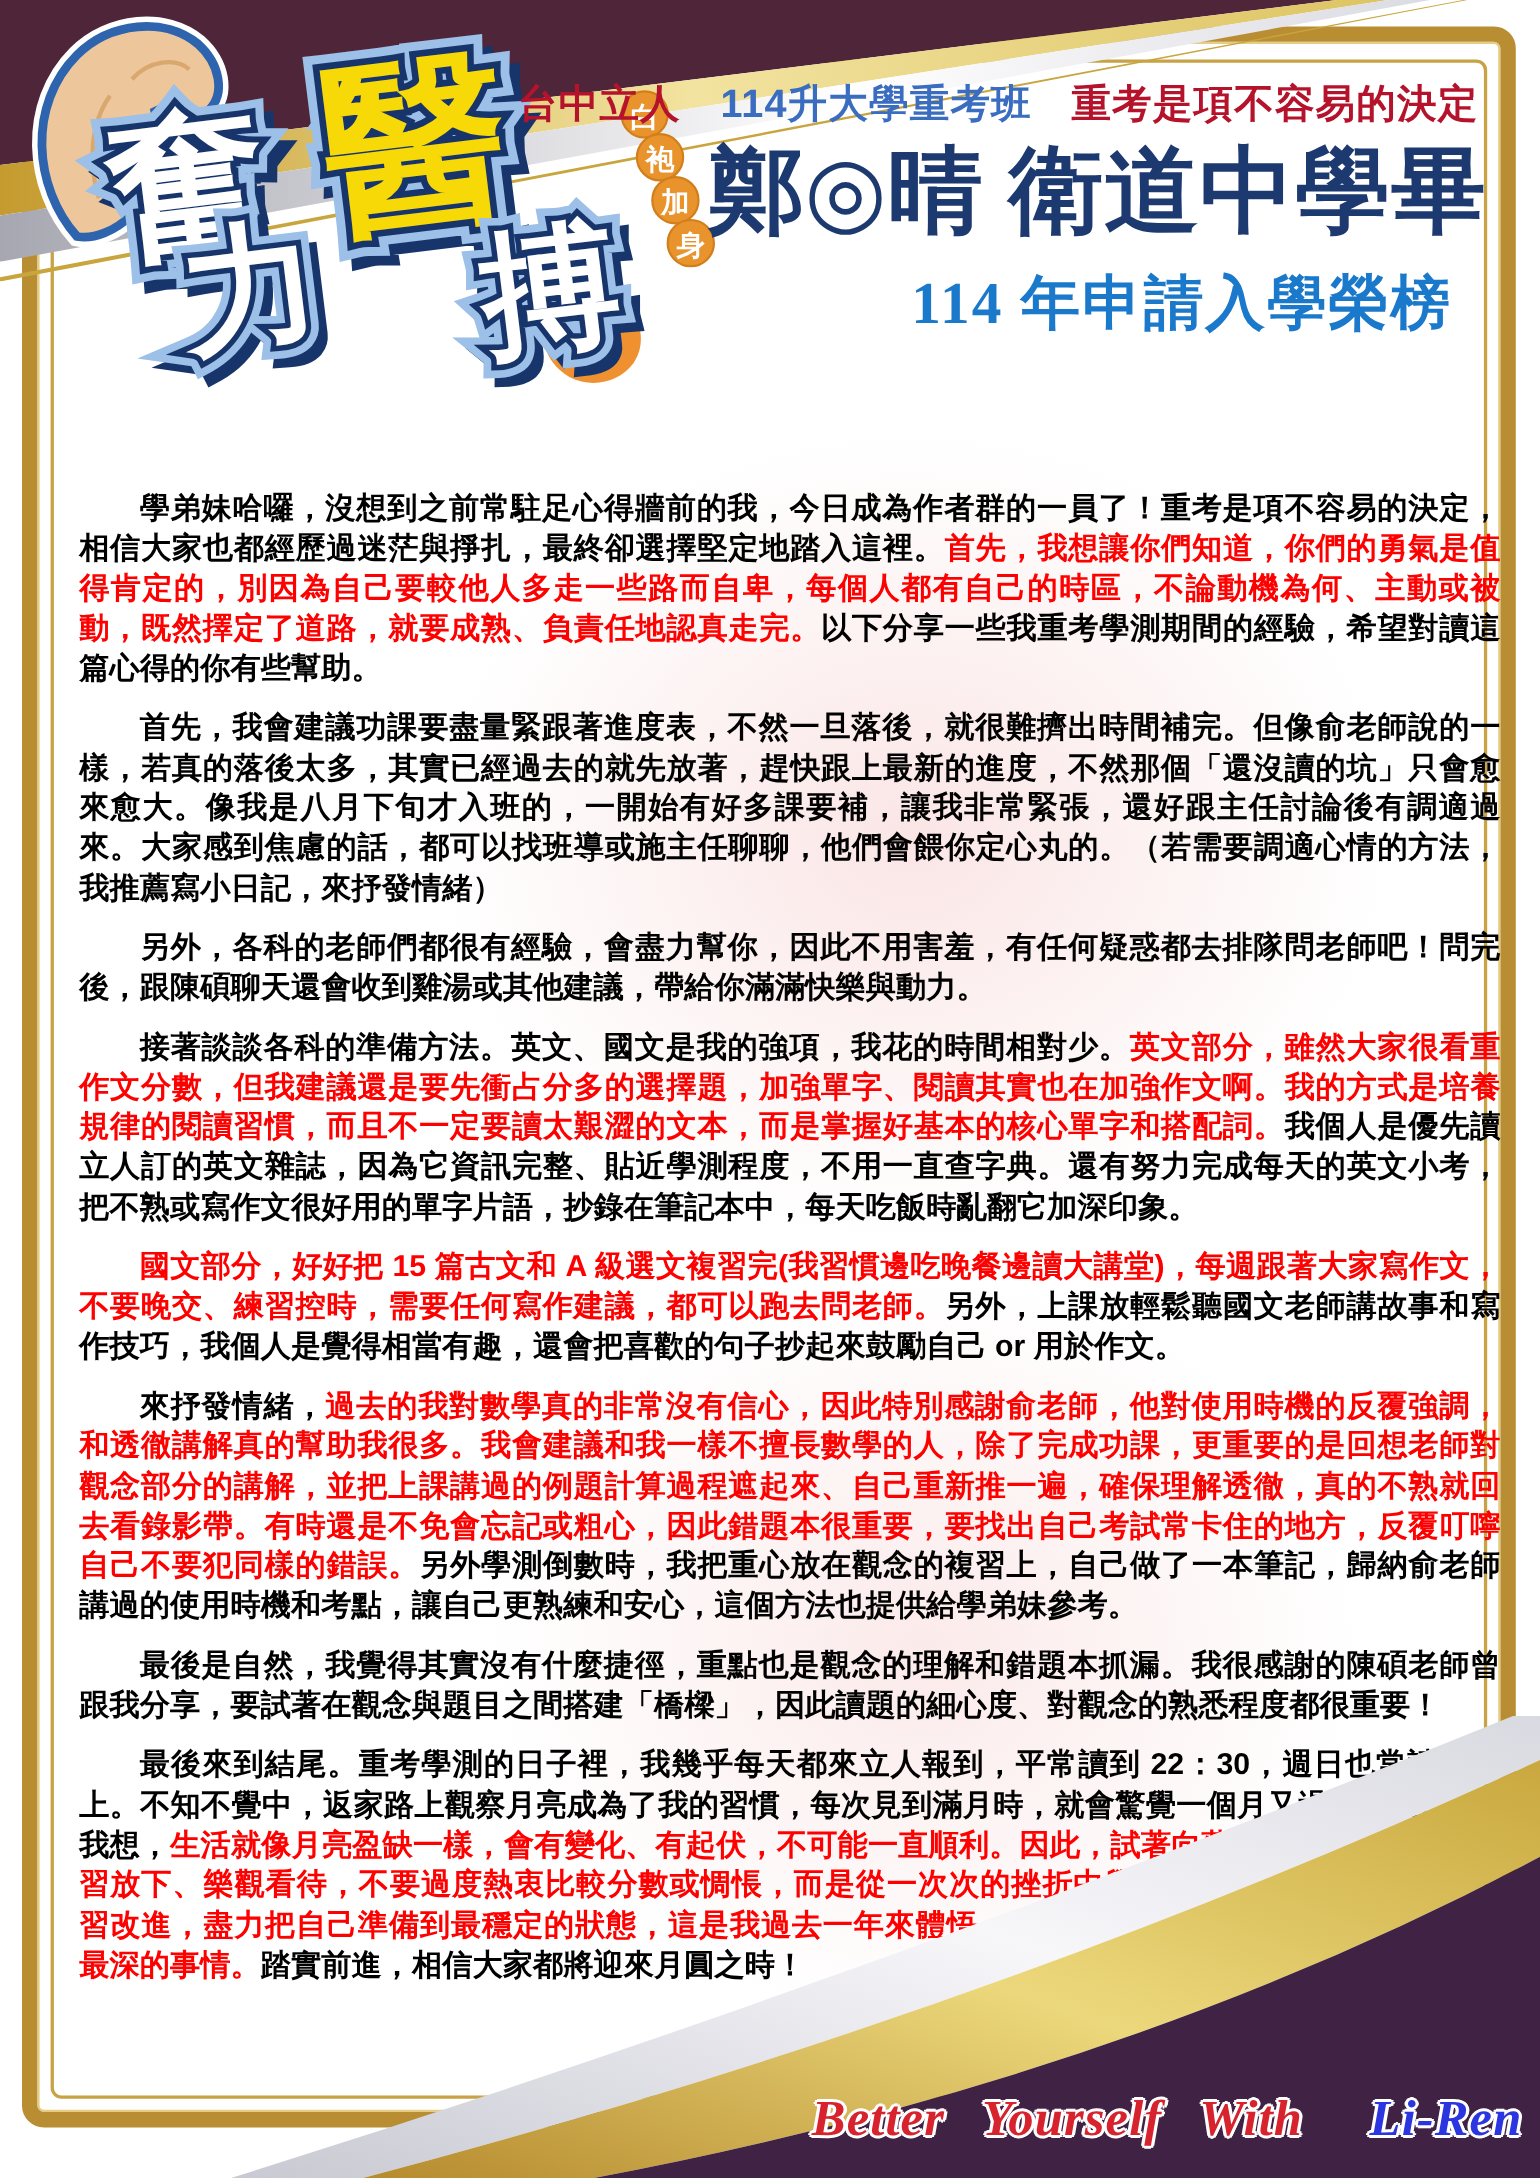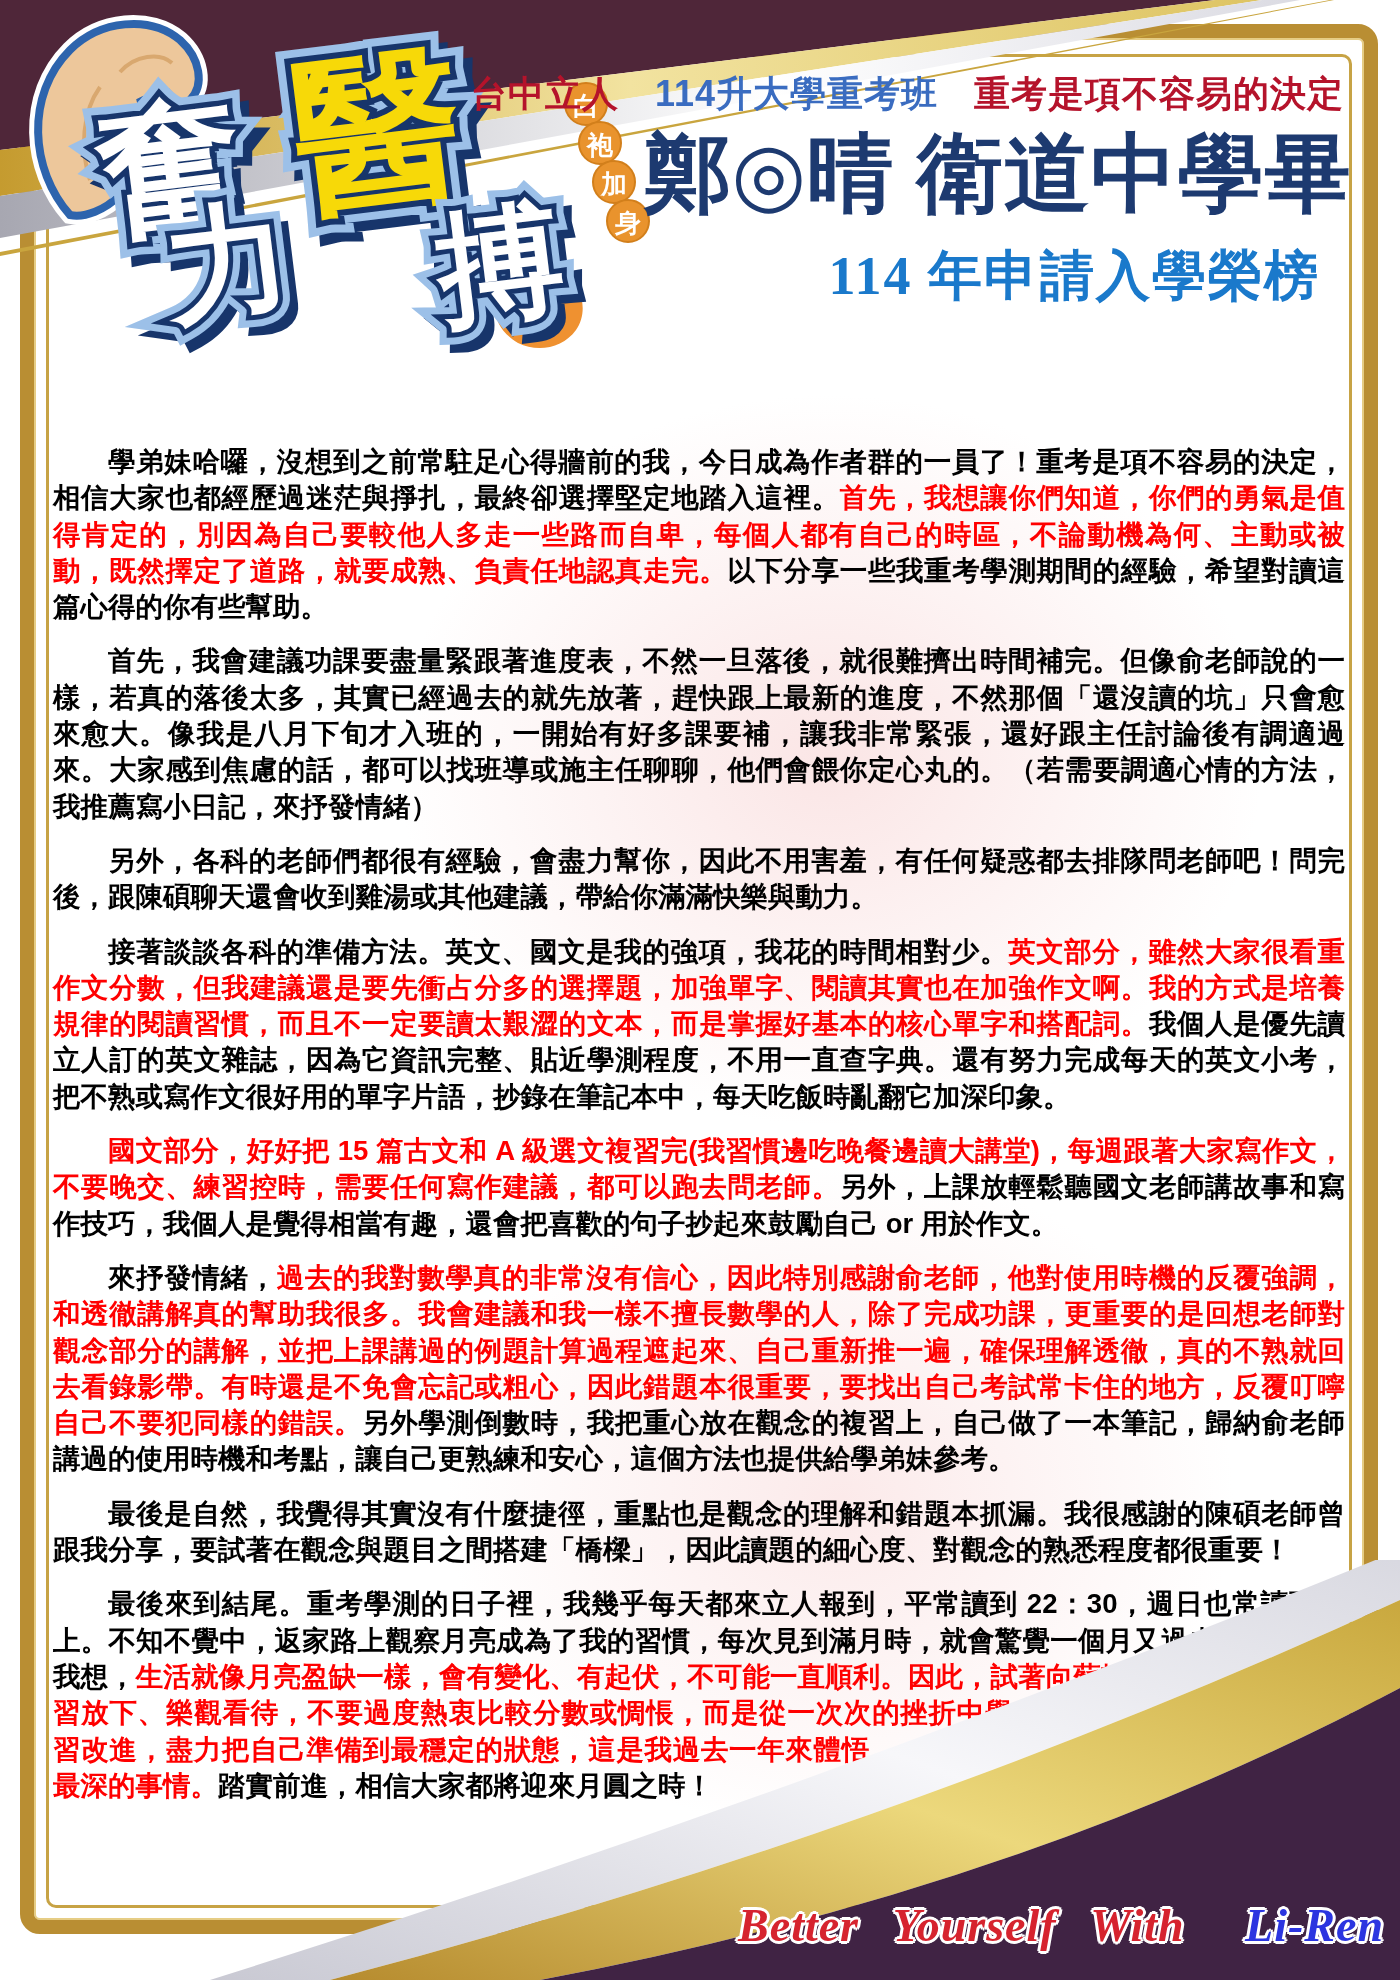--- a/index.html
+++ b/index.html
@@ -45,21 +45,21 @@
        font-family:"Liberation Serif","DejaVu Serif",serif;font-weight:bold;
        font-size:86px;color:#1d3a70;white-space:nowrap;letter-spacing:1px;text-align:center;}
   .sub-title{position:absolute;left:640px;top:240px;width:680px;text-align:right;
        font-family:"Liberation Serif","DejaVu Serif",serif;font-weight:bold;
        font-size:54px;color:#1a79cb;letter-spacing:2px;white-space:nowrap;}
   .dept-title{position:absolute;left:55px;top:322px;width:1292px;text-align:center;
        font-family:"Liberation Serif","DejaVu Serif",serif;font-weight:bold;
        font-size:110px;color:#c05a16;white-space:nowrap;letter-spacing:-2px;}
 
   
-  .essay{position:absolute;left:53px;top:444px;width:1292px;}
+  .essay{position:absolute;left:72px;top:444px;width:1292px;}
   .para{margin:0 0 18px 0;font-size:27.5px;line-height:36.3px;font-weight:600;
        text-align:justify;text-indent:2em;color:#000;}
   .para:last-child{margin-bottom:0;}
   .seg-red{color:#ff0000;}
   .seg-black{color:#000;}
   .swoosh-spacer{float:right;width:620px;height:218px;
        shape-outside:polygon(100% 28%,100% 100%,0% 100%);}
 
   
   .bottom-svg{position:absolute;left:0;top:1560px;}

